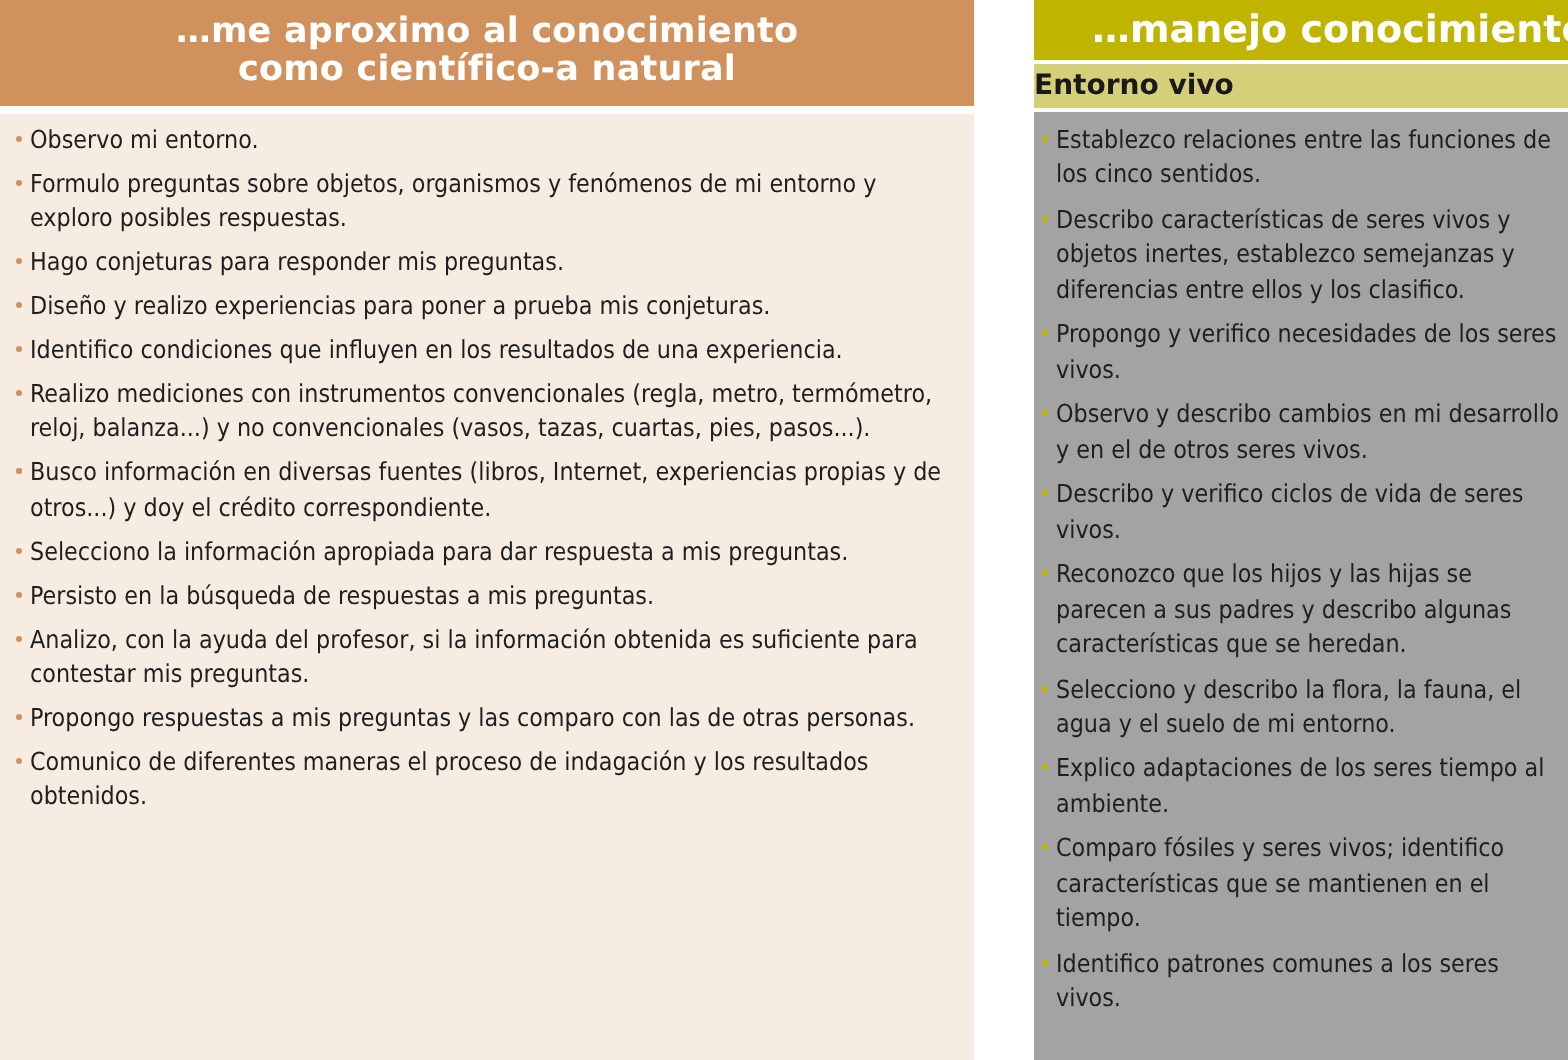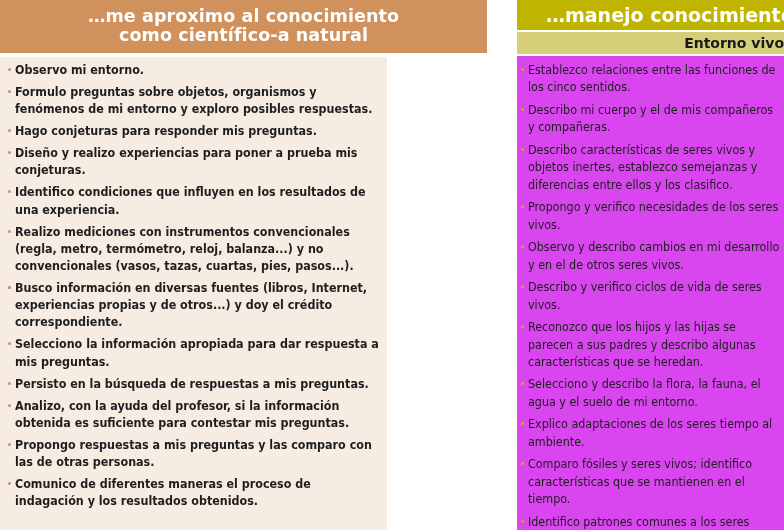--- a/index.html
+++ b/index.html
@@ -7,31 +7,31 @@
          font-family:"DejaVu Sans", sans-serif; }
   .panel { position:absolute; top:0;padding-left:40px; }
   #left { left:0; width:487px; height:530px; }
   #right { left:517px; width:267px; height:530px; }
 
   .hdr-left { position:absolute; left:0; top:0; width:487px; height:53px;
     background:#D0915C; color:#ffffff; text-align:center; font-weight:bold;
     font-size:17.5px; line-height:19px; box-sizing:border-box; padding-top:7px;
     letter-spacing:0.1px; }
   .hdr-left span { display:block; }
-  .body-left { position:absolute; left:0; top:57px; width:387px; height:473px;
-    background:#F6ECE1;font-weight:bold; }
+  .body-left { position:absolute; left:0; top:57px; width:487px; height:473px;
+    background:#F6ECE1; }
 
   .hdr-right { position:absolute; left:0; top:0; width:267px; height:30px;
     background:#BFB400; color:#ffffff; font-weight:bold; font-size:19px;
     line-height:30px; box-sizing:border-box; padding-left:29px; white-space:nowrap; }
   .sub-right { position:absolute; left:0; top:32px; width:267px; height:22px;
     background:#D6CF7A; color:#1a1a1a; font-weight:bold; font-size:14px;
-    line-height:22px; text-align:right; }
+    line-height:22px; text-align:left; }
   .body-right { position:absolute; left:0; top:56px; width:267px; height:474px;
-    background:#d946ef; }
+    background:#a3a3a3; }
 
   ul { list-style:none; margin:0; padding:0; }
   li { position:relative; color:#1e1e1e; }
   .body-left ul { padding:4px 8px 0 8px; }
   .body-left li { font-size:12.4px; line-height:17.2px; padding-left:7px; margin-bottom:4.8px; }
   .body-right ul { padding:5px 4px 0 4px; }
   .body-right li { font-size:12.4px; line-height:17.3px; padding-left:7px; margin-bottom:5.4px; }
   .bullet { position:absolute; left:0; top:7px; width:3px; height:3px; border-radius:50%; }
   .body-left .bullet { background:#D0915C; }
   .body-right .bullet { background:#BFB400; }
@@ -63,21 +63,20 @@
     </ul>
   </div>
 </div>
 
 <div class="panel" id="right">
   <div class="hdr-right">…manejo conocimientos</div>
   <div class="sub-right">Entorno vivo</div>
   <div class="body-right">
     <ul>
       <li><span class="bullet"></span><span class="txt">Establezco relaciones entre las funciones de los cinco sentidos.</span></li>
-      <li><span class="bullet"></span><span class="txt">Describo mi cuerpo y el de mis compañeros y compañeras.</span></li>
       <li><span class="bullet"></span><span class="txt">Describo características de seres vivos y objetos inertes, establezco semejanzas y diferencias entre ellos y los clasifico.</span></li>
       <li><span class="bullet"></span><span class="txt">Propongo y verifico necesidades de los seres vivos.</span></li>
       <li><span class="bullet"></span><span class="txt">Observo y describo cambios en mi desarrollo y en el de otros seres vivos.</span></li>
       <li><span class="bullet"></span><span class="txt">Describo y verifico ciclos de vida de seres vivos.</span></li>
       <li><span class="bullet"></span><span class="txt">Reconozco que los hijos y las hijas se parecen a sus padres y describo algunas características que se heredan.</span></li>
       <li><span class="bullet"></span><span class="txt">Selecciono y describo la flora, la fauna, el agua y el suelo de mi entorno.</span></li>
       <li><span class="bullet"></span><span class="txt">Explico adaptaciones de los seres tiempo al ambiente.</span></li>
       <li><span class="bullet"></span><span class="txt">Comparo fósiles y seres vivos; identifico características que se mantienen en el tiempo.</span></li>
       <li><span class="bullet"></span><span class="txt">Identifico patrones comunes a los seres vivos.</span></li>
     </ul>

